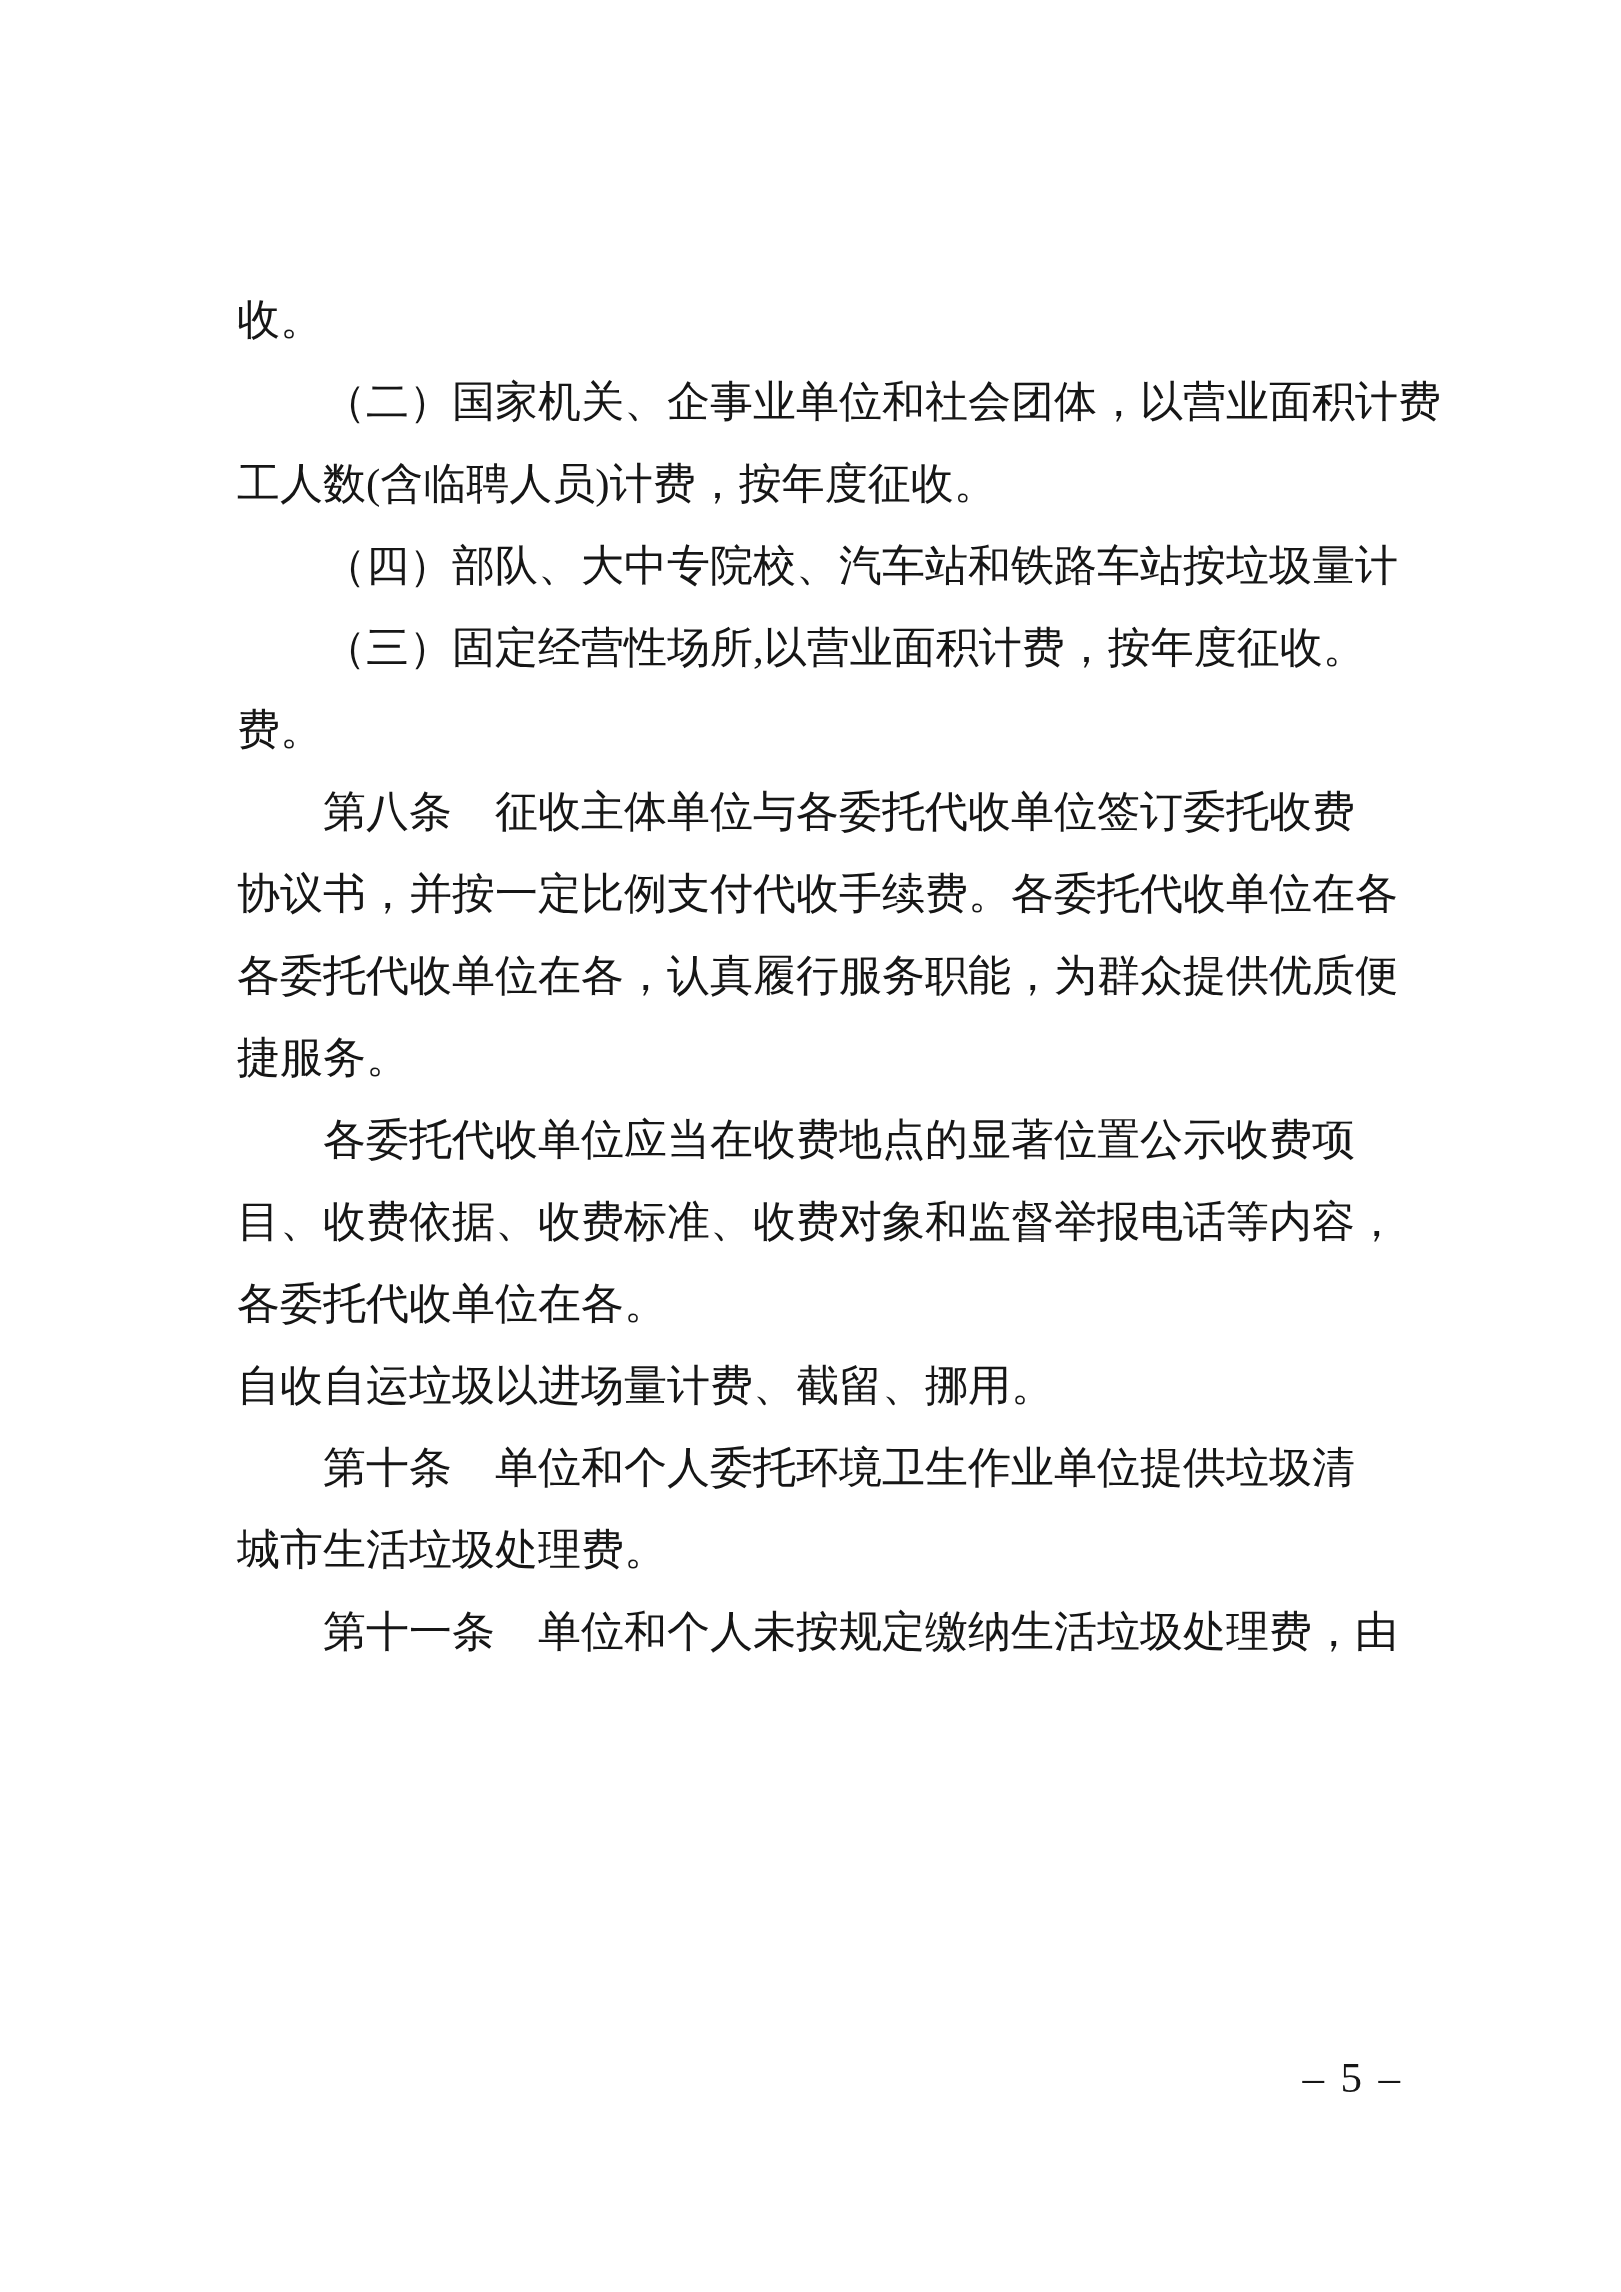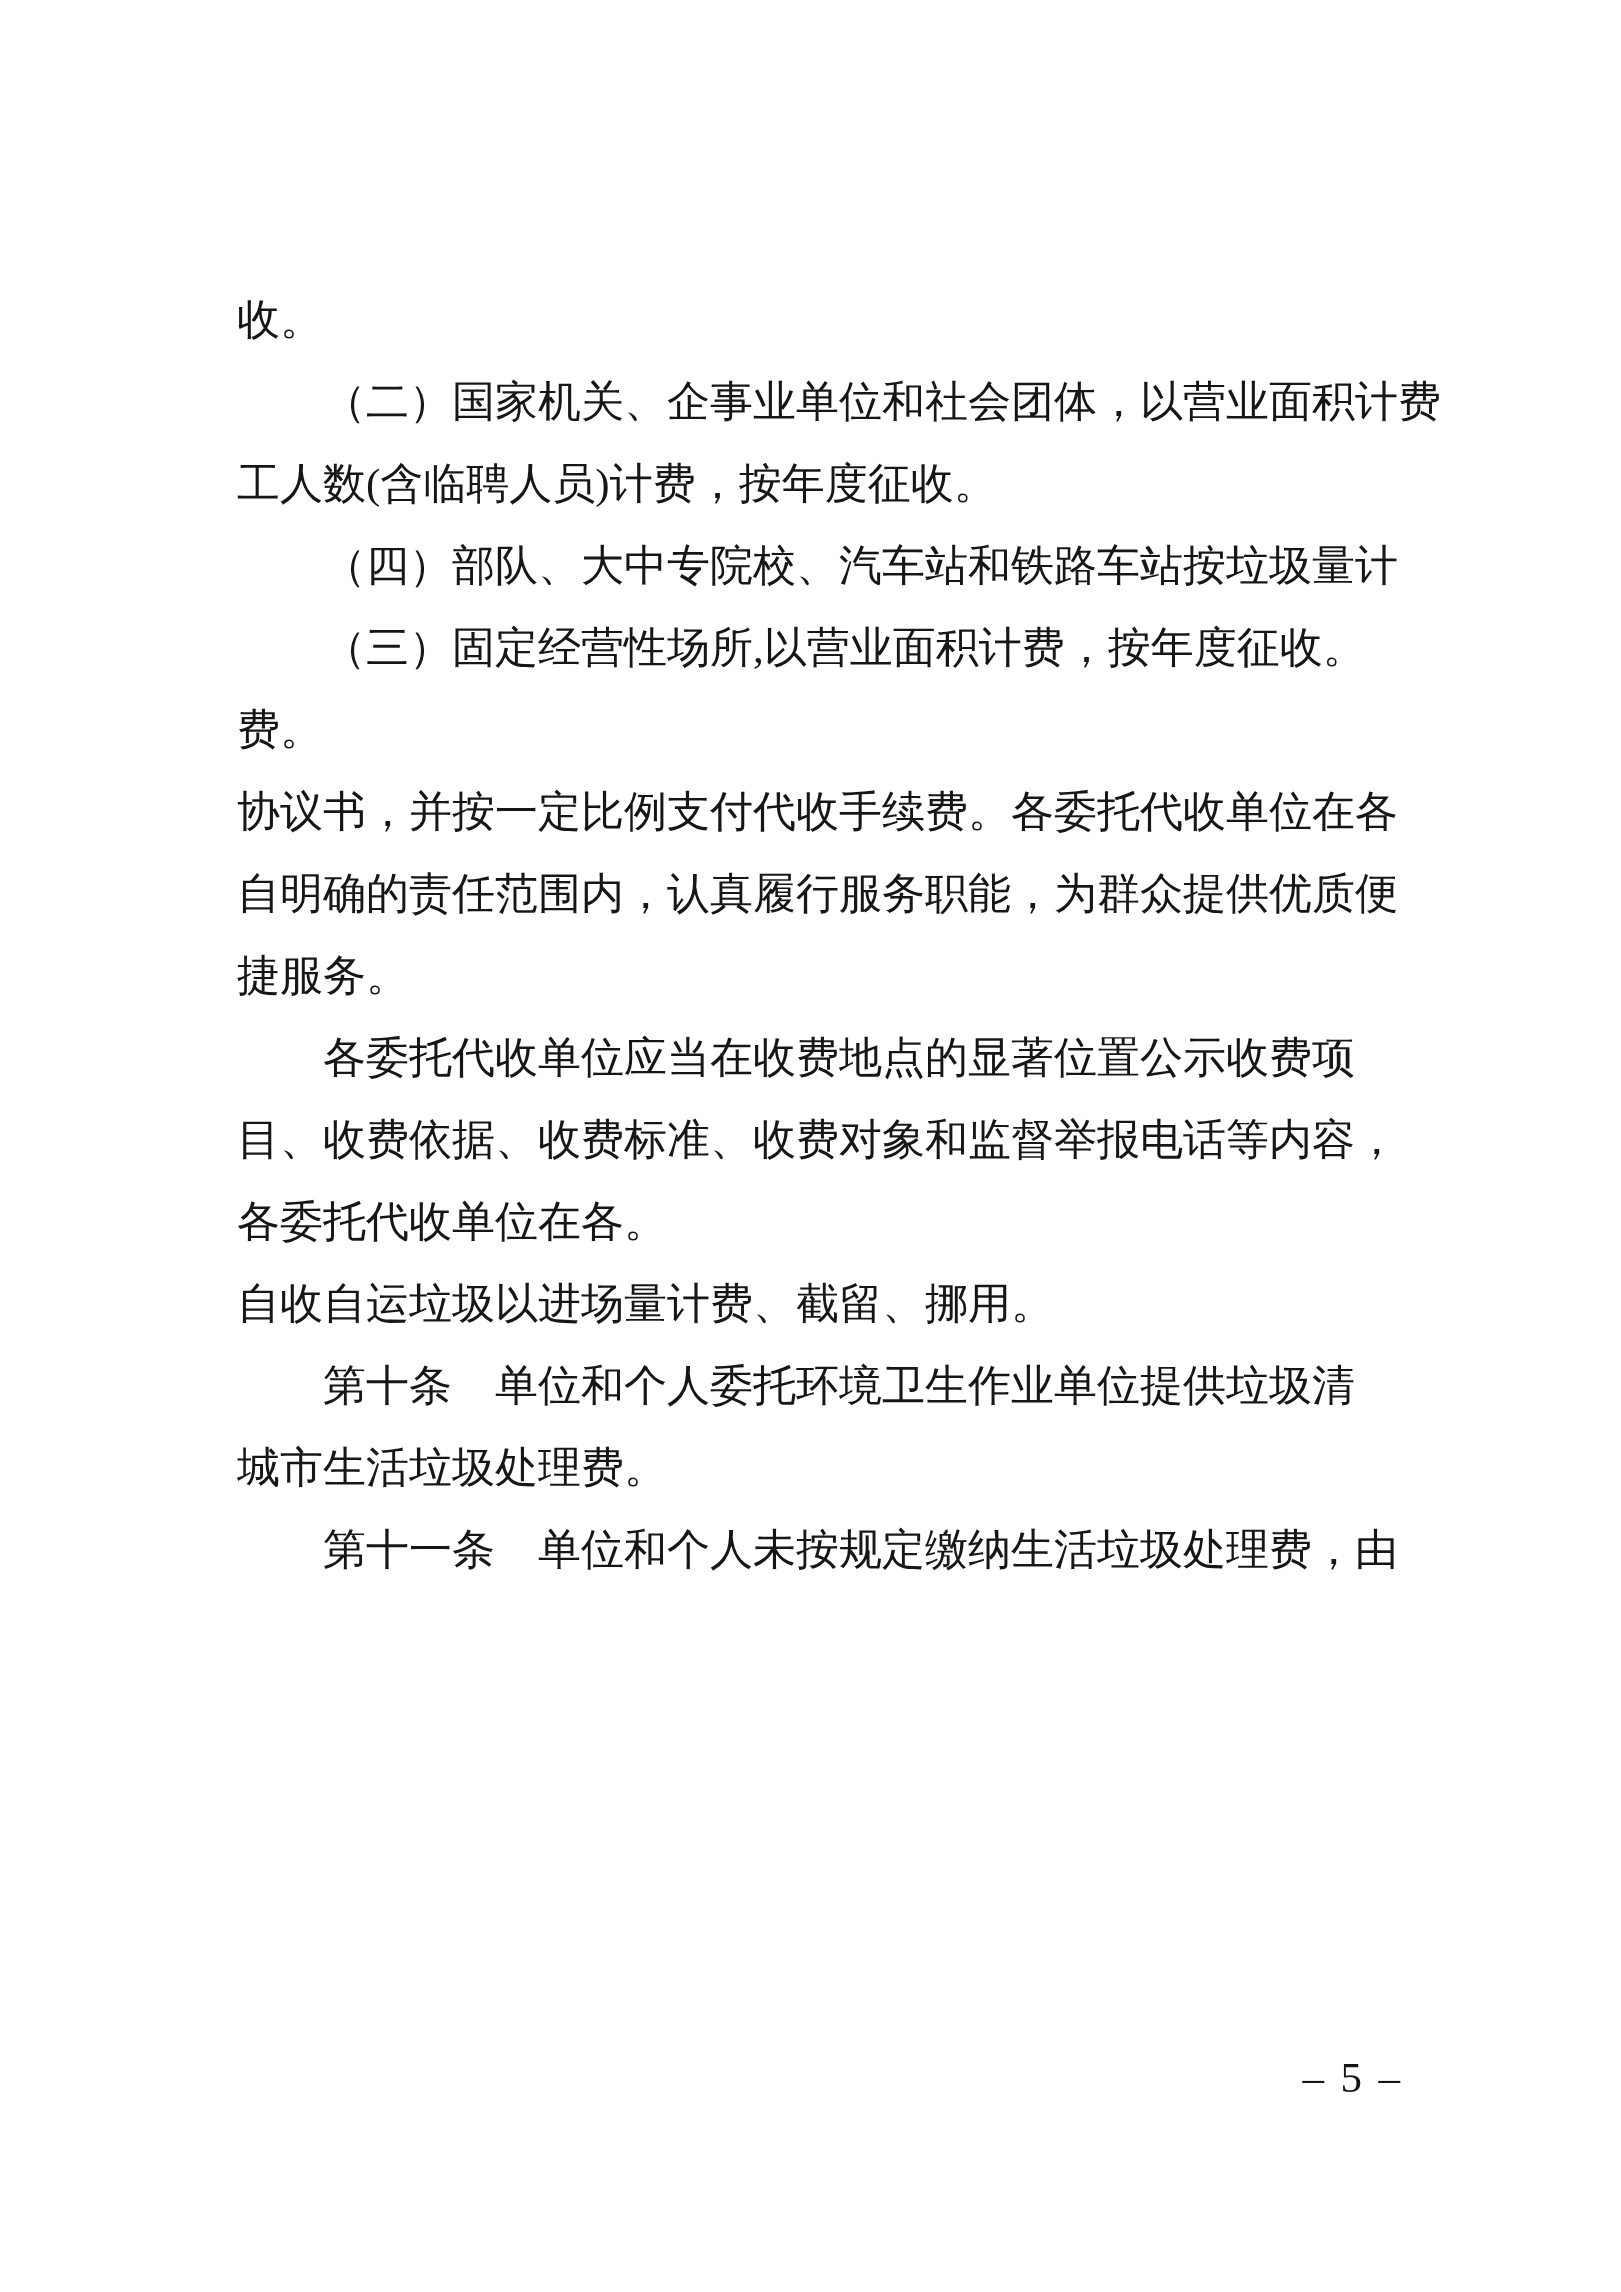--- a/index.html
+++ b/index.html
@@ -53,22 +53,23 @@
 <body>
 
 <div class="page" style="background: rgb(255, 255, 255);">
   <div class="doc-body" id="doc-body" style="color: rgb(22, 22, 22);">
       <p class="line">收。</p>
       <p class="line indent">（二）国家机关、企事业单位和社会团体，以营业面积计费</p>
       <p class="line">工人数(含临聘人员)计费，按年度征收。</p>
       <p class="line indent">（四）部队、大中专院校、汽车站和铁路车站按垃圾量计</p>
       <p class="line indent">（三）固定经营性场所,以营业面积计费，按年度征收。</p>
       <p class="line">费。</p>
+      <p class="line indent">第八条　征收主体单位与各委托代收单位签订委托收费</p>
       <p class="line">协议书，并按一定比例支付代收手续费。各委托代收单位在各</p>
-      <p class="line">自明确的责任范围内，认真履行服务职能，为群众提供优质便</p>
+      <p class="line">各委托代收单位在各，认真履行服务职能，为群众提供优质便</p>
       <p class="line">捷服务。</p>
       <p class="line indent">各委托代收单位应当在收费地点的显著位置公示收费项</p>
       <p class="line">目、收费依据、收费标准、收费对象和监督举报电话等内容，</p>
       <p class="line">各委托代收单位在各。</p>
       <p class="line">自收自运垃圾以进场量计费、截留、挪用。</p>
       <p class="line indent">第十条　单位和个人委托环境卫生作业单位提供垃圾清</p>
       <p class="line">城市生活垃圾处理费。</p>
       <p class="line indent">第十一条　单位和个人未按规定缴纳生活垃圾处理费，由</p>
     </div>
   <div class="page-number" style="color: rgb(22, 22, 22);">– 5 –</div>

